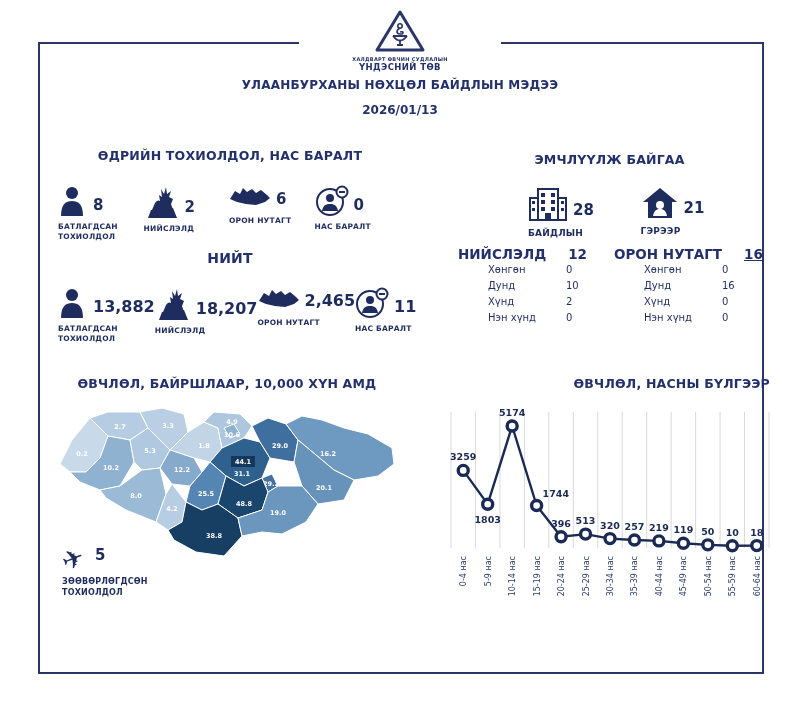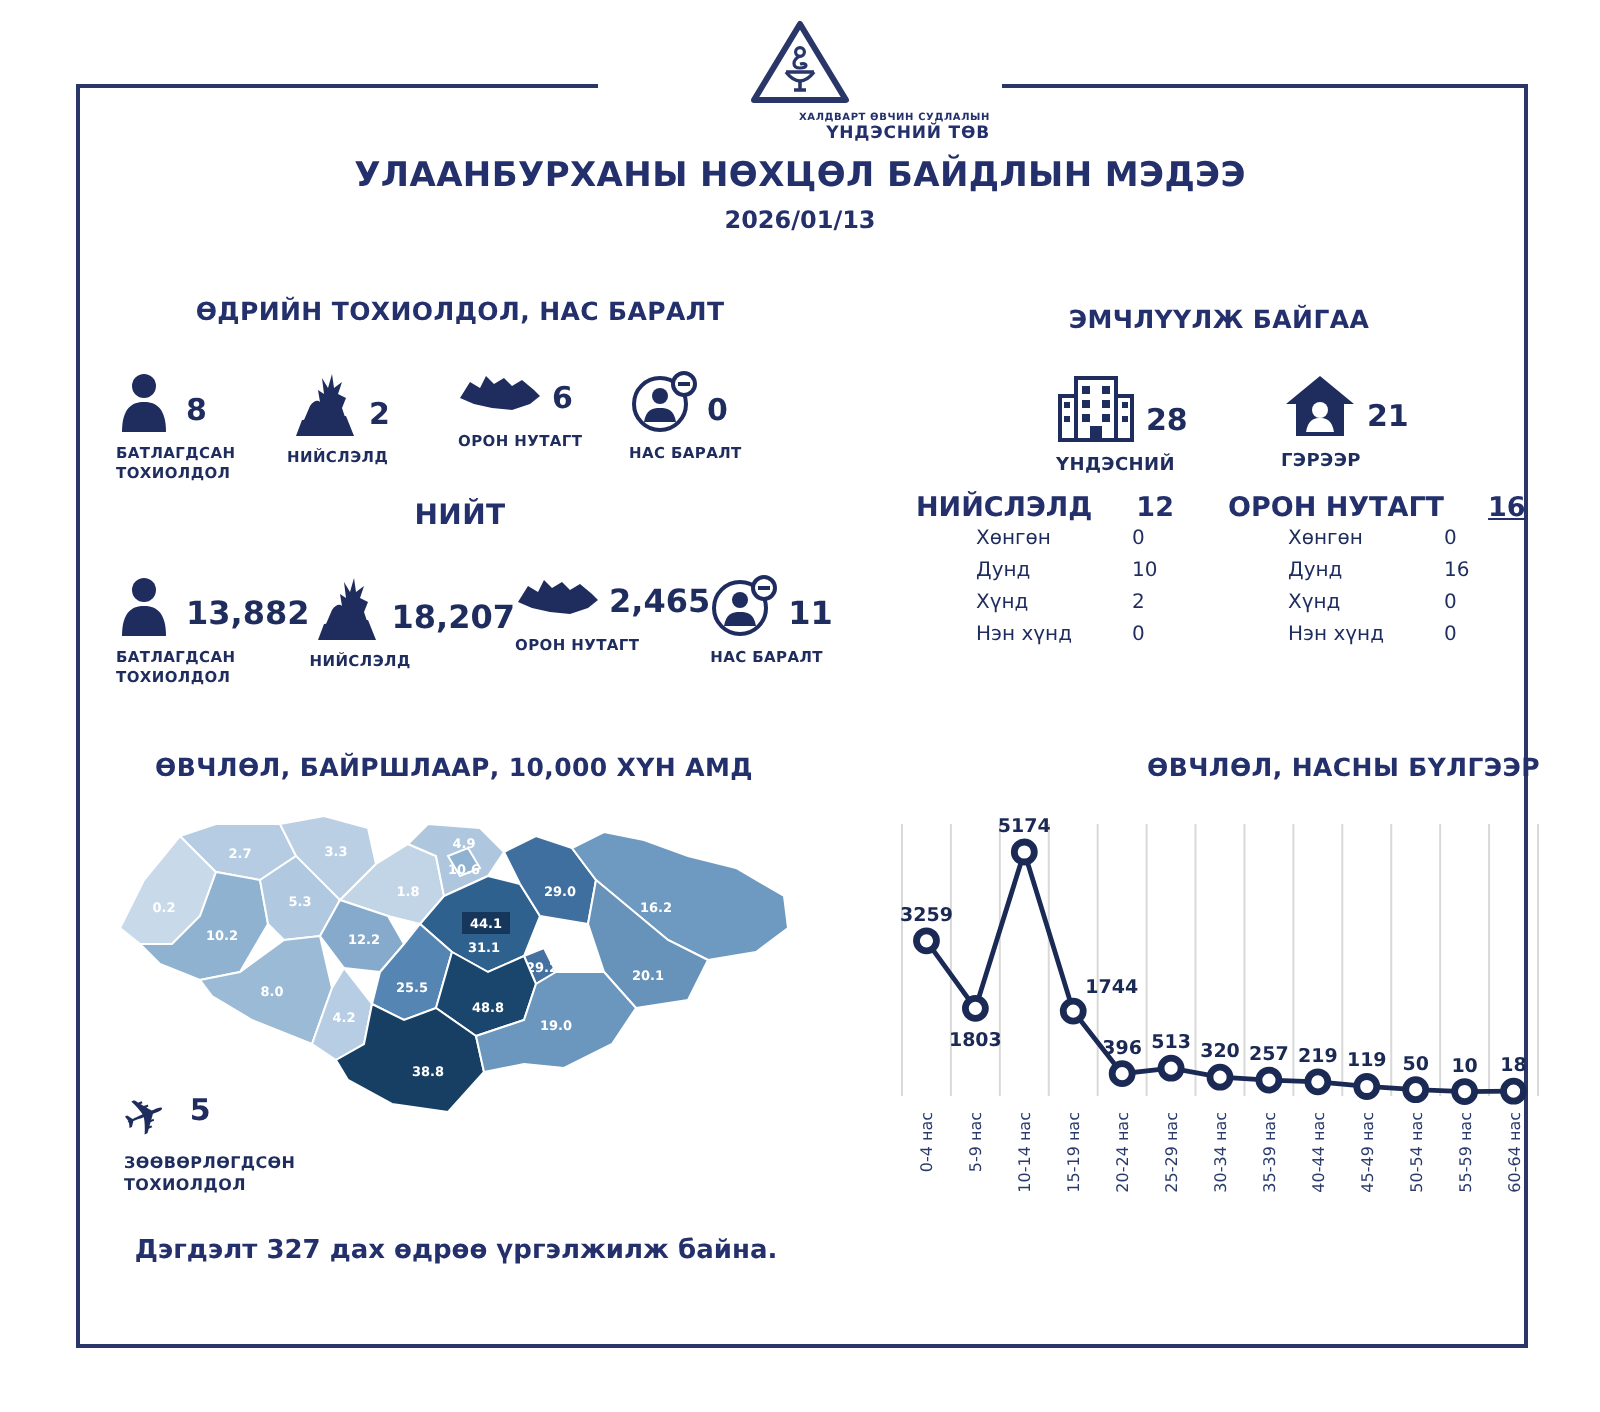--- a/index.html
+++ b/index.html
@@ -1,23 +1,23 @@
 <!DOCTYPE html>
 <html><head>
 <meta charset="utf-8">
 <style>
   html,body{margin:0;padding:0;background:#ffffff;}
   .page{position:relative;width:800px;height:706px;background:#ffffff;overflow:hidden;
         font-family:"DejaVu Sans","Liberation Sans",sans-serif;color:#1e2c5e;}
   .frame{position:absolute;left:38px;top:42px;right:36px;bottom:32px;border:2px solid #2a3668;}
   .logo-box{position:absolute;top:6px;left:50%;transform:translateX(-50%);width:190px;
-            background:#ffffff;z-index:2;text-align:right;padding:2px 6px 4px 6px;}
+            background:#ffffff;z-index:2;text-align:center;padding:2px 6px 4px 6px;}
   .org1{font-size:5px;font-weight:bold;letter-spacing:.3px;color:#23306b;margin-top:2px;}
   .org2{font-size:8.5px;font-weight:bold;color:#23306b;letter-spacing:.4px;}
-  .title{position:absolute;top:78px;left:0;width:100%;text-align:center;font-size:17px;
+  .title{position:absolute;top:78px;left:0;width:100%;text-align:center;font-size:12px;
          font-weight:bold;color:#23306b;letter-spacing:.2px;}
   .date{position:absolute;top:103px;left:0;width:100%;text-align:center;font-size:12px;
         font-weight:bold;color:#23306b;}
   .sec-head{position:absolute;font-size:12.5px;font-weight:bold;color:#23306b;text-align:center;letter-spacing:.2px;}
   #daily-head{left:60px;top:148px;width:340px;}
   #treat-head{left:452px;top:152px;width:315px;}
   #total-head{left:60px;top:250px;width:340px;font-size:14px;}
   #map-head{left:52px;top:376px;width:350px;}
   #chart-head{left:448px;top:376px;width:322px;text-align:right;}
   .stat-row{position:absolute;display:flex;}
@@ -203,21 +203,21 @@
               <rect x="23" y="21" width="4" height="4" fill="#1e2c5e"></rect>
             <rect x="17" y="27" width="6" height="7" fill="#1e2c5e"></rect>
             <rect x="4" y="15" width="3" height="3" fill="#1e2c5e"></rect>
               <rect x="4" y="22" width="3" height="3" fill="#1e2c5e"></rect>
             <rect x="33" y="15" width="3" height="3" fill="#1e2c5e"></rect>
               <rect x="33" y="22" width="3" height="3" fill="#1e2c5e"></rect>
           </svg>
         </span>
         <span class="num">28</span>
       </div>
-      <div class="stat-label">ҮНДЭСНИЙ</div>
+      <div class="stat-label">БАЙДЛЫН</div>
     </div>
     <div class="stat tstat">
       <div class="stat-top">
         <span class="icon">
           <svg width="38" height="34" viewBox="0 0 38 34">
             <path d="M19,2 L36,16 L31,16 L31,32 L7,32 L7,16 L2,16 Z" fill="#1e2c5e"></path>
             <circle cx="19" cy="19" r="4" fill="#ffffff"></circle>
             <path d="M12,30 C13,24 16,23 19,23 C22,23 25,24 26,30 Z" fill="#ffffff"></path>
           </svg>
         </span>
@@ -325,21 +325,20 @@
       <polygon points="182,112 206,104 212,86 222,80 246,80 262,98 250,116 226,128 206,126 186,130" fill="#6b96be" stroke="#ffffff" stroke-width="1"></polygon>
       <text x="222" y="109" text-anchor="middle" class="map-label">19.0</text>
     </svg>
 
   <div id="imported">
     <span class="plane">✈</span>
     <span class="num">5</span>
     <div class="stat-label">ЗӨӨВӨРЛӨГДСӨН ТОХИОЛДОЛ</div>
   </div>
 
-  <div class="footnote">Дэгдэлт 327 дах өдрөө үргэлжилж байна.</div>
 
   <svg id="age-chart" width="332" height="218" viewBox="0 0 332 218">
       <line x1="8" y1="16" x2="8" y2="152" stroke="#d9d9d9" stroke-width="1"></line>
       <line x1="32.46153846153846" y1="16" x2="32.46153846153846" y2="152" stroke="#d9d9d9" stroke-width="1"></line>
       <line x1="56.92307692307692" y1="16" x2="56.92307692307692" y2="152" stroke="#d9d9d9" stroke-width="1"></line>
       <line x1="81.38461538461539" y1="16" x2="81.38461538461539" y2="152" stroke="#d9d9d9" stroke-width="1"></line>
       <line x1="105.84615384615384" y1="16" x2="105.84615384615384" y2="152" stroke="#d9d9d9" stroke-width="1"></line>
       <line x1="130.3076923076923" y1="16" x2="130.3076923076923" y2="152" stroke="#d9d9d9" stroke-width="1"></line>
       <line x1="154.76923076923077" y1="16" x2="154.76923076923077" y2="152" stroke="#d9d9d9" stroke-width="1"></line>
       <line x1="179.23076923076923" y1="16" x2="179.23076923076923" y2="152" stroke="#d9d9d9" stroke-width="1"></line>

